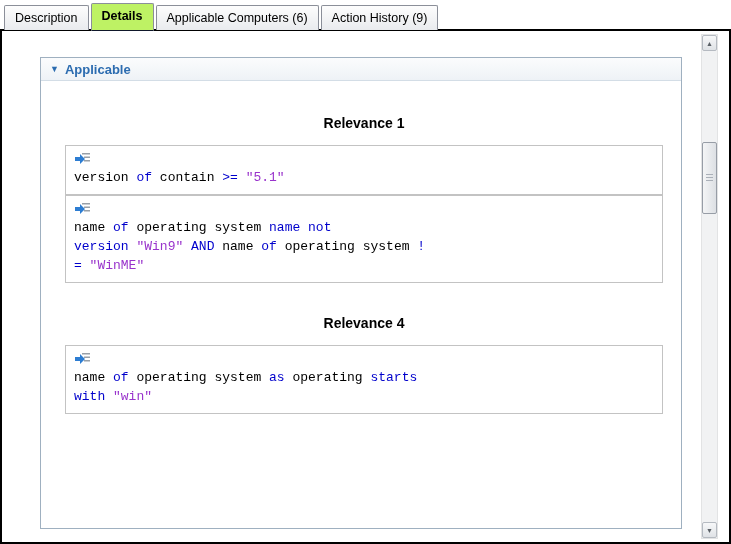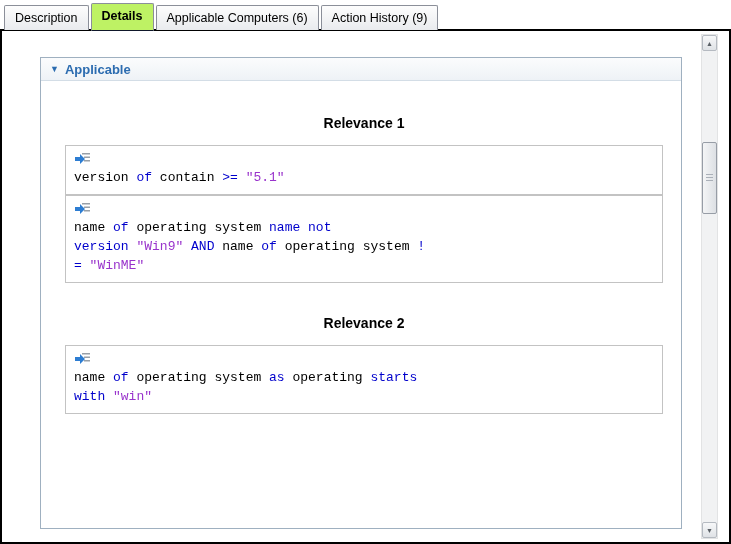--- a/index.html
+++ b/index.html
@@ -91,21 +91,21 @@
           <div class="code-icon"><svg width="17" height="15" viewBox="0 0 17 15">
               <rect x="8" y="2" width="8" height="1.5" fill="#98a0a8"></rect>
               <rect x="10" y="5.5" width="6" height="1.5" fill="#98a0a8"></rect>
               <rect x="10" y="9" width="6" height="1.5" fill="#98a0a8"></rect>
               <polygon points="1,6 6,6 6,3 11,8 6,13 6,10 1,10" fill="#2d7dd2"></polygon>
             </svg></div>
           <div class="code-line"><span class="tok-plain">name </span><span class="tok-kw">of </span><span class="tok-plain">operating system </span><span class="tok-kw">name not</span></div>
           <div class="code-line"><span class="tok-kw">version </span><span class="tok-str">"Win9" </span><span class="tok-kw">AND </span><span class="tok-plain">name </span><span class="tok-kw">of </span><span class="tok-plain">operating system </span><span class="tok-kw">!</span></div>
           <div class="code-line"><span class="tok-kw">= </span><span class="tok-str">"WinME"</span></div>
         </div>
-        <div class="rel-heading">Relevance 2</div>
+        <div class="rel-heading">Relevance 4</div>
         <div class="code-box">
           <div class="code-icon"><svg width="17" height="15" viewBox="0 0 17 15">
               <rect x="8" y="2" width="8" height="1.5" fill="#98a0a8"></rect>
               <rect x="10" y="5.5" width="6" height="1.5" fill="#98a0a8"></rect>
               <rect x="10" y="9" width="6" height="1.5" fill="#98a0a8"></rect>
               <polygon points="1,6 6,6 6,3 11,8 6,13 6,10 1,10" fill="#2d7dd2"></polygon>
             </svg></div>
           <div class="code-line"><span class="tok-plain">name </span><span class="tok-kw">of </span><span class="tok-plain">operating system </span><span class="tok-kw">as </span><span class="tok-plain">operating </span><span class="tok-kw">starts</span></div>
           <div class="code-line"><span class="tok-kw">with </span><span class="tok-str">"win"</span></div>
         </div>

